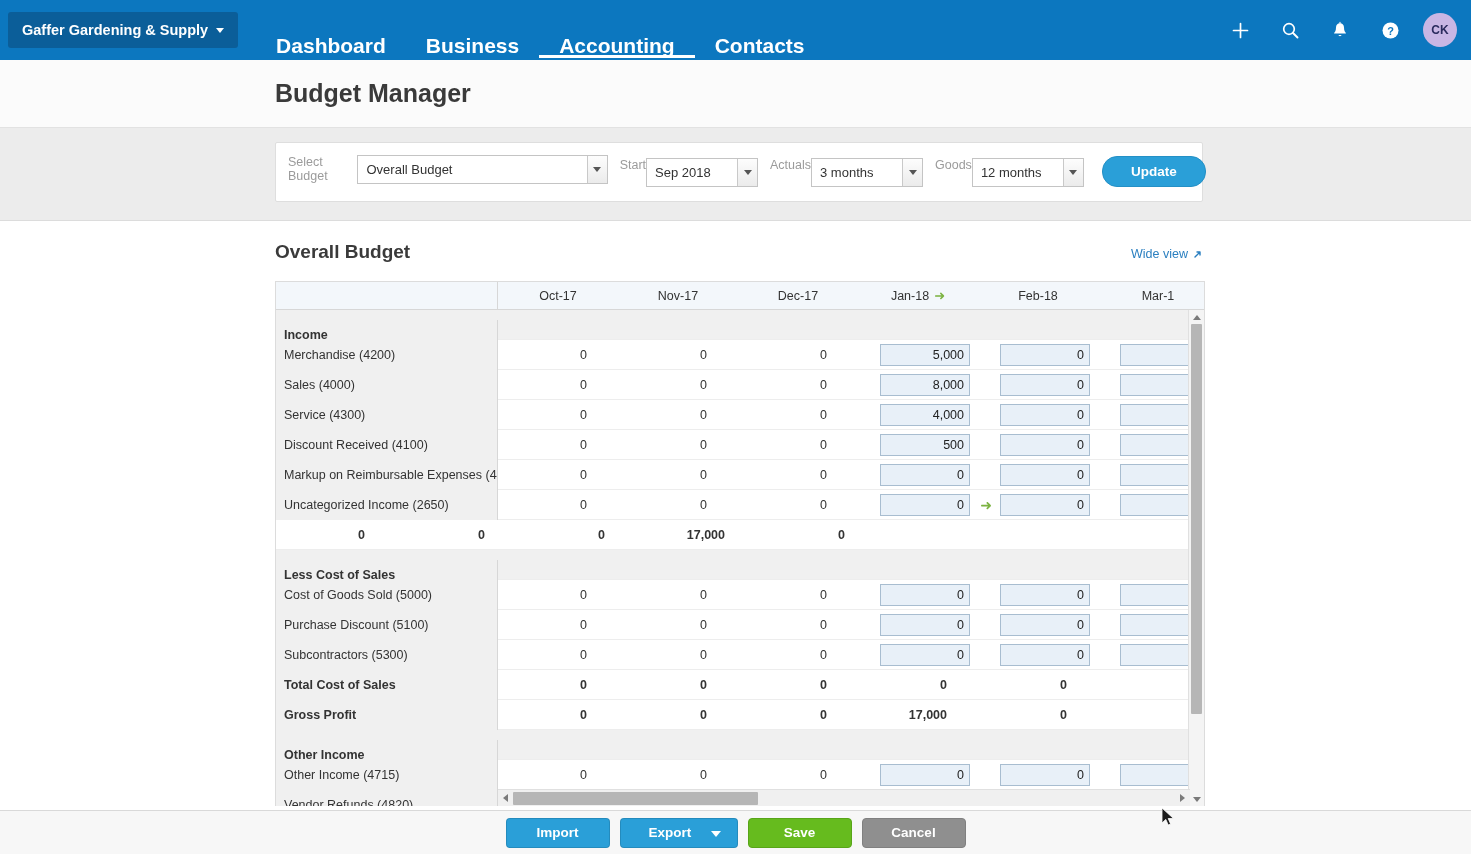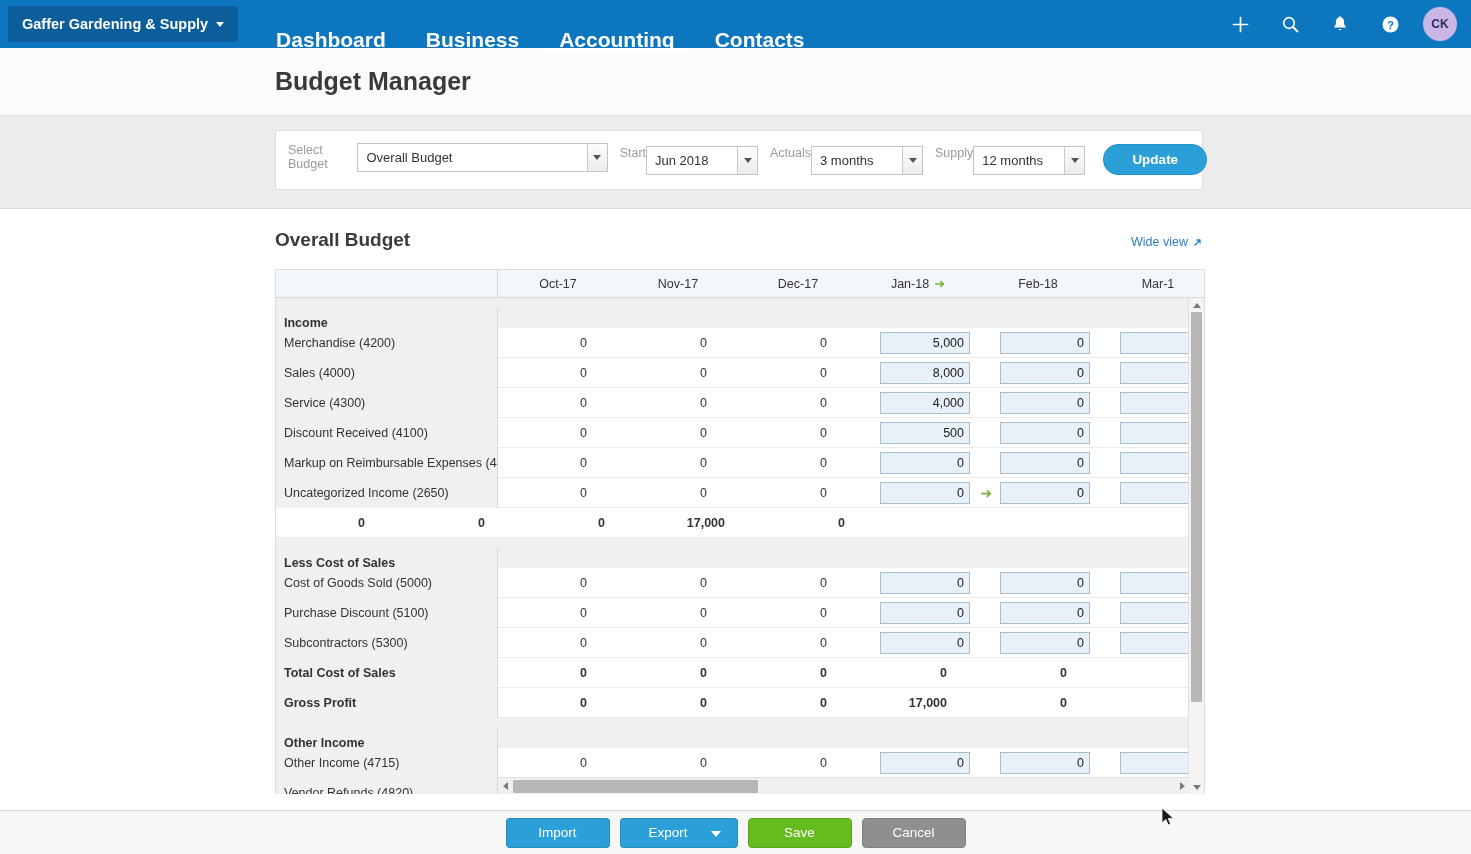--- a/index.html
+++ b/index.html
@@ -5,21 +5,21 @@
   * { box-sizing: border-box; margin: 0; padding: 0; }
   html, body {
     width: 1471px; height: 854px;
     font-family: "Liberation Sans", sans-serif;
     background: #ffffff;
     overflow: hidden;
   }
 
   
   .topnav {
-    height: 48px;
+    height: 60px;
     background: #0c77bf;
     display: flex;
     align-items: center;
     position: relative;
   }
   .company-pill {
     margin-left: 8px;
     height: 36px;
     background: #0b5e99;
     color: #ffffff;
@@ -358,21 +358,21 @@
     display: flex;
     align-items: center;
     justify-content: center;
     gap: 10px;
   }
   .abtn {
     height: 30px;
     border-radius: 4px;
     color: #ffffff;
     font-size: 13.5px;
-    font-weight: normal;
+    font-weight: bold;
     display: flex;
     align-items: center;
     justify-content: center;
     cursor: pointer;
     border: 1px solid rgba(0,0,0,0.12);
   }
   .abtn.import { width: 104px; background: #2a9fd8; }
   .abtn.export { width: 118px; background: #2a9fd8; position: relative; justify-content: flex-start; padding-left: 28px; }
   .abtn.export .exp-caret {
     position: absolute;
@@ -458,39 +458,39 @@
         <div class="val">Overall Budget</div>
         <div class="arrowbox">
             <span class="tri-down"></span>
           </div>
       </div>
     </div>
 
     <div class="fgroup">
       <div class="flabel">Start</div>
       <div class="fselect w-start">
-        <div class="val">Jun 2018</div>
+        <div class="val">Sep 2018</div>
         <div class="arrowbox">
             <span class="tri-down"></span>
           </div>
       </div>
     </div>
 
     <div class="fgroup">
       <div class="flabel">Actuals</div>
       <div class="fselect w-actuals">
         <div class="val">3 months</div>
         <div class="arrowbox">
             <span class="tri-down"></span>
           </div>
       </div>
     </div>
 
     <div class="fgroup">
-      <div class="flabel">Supply</div>
+      <div class="flabel">Goods</div>
       <div class="fselect w-period">
         <div class="val">12 months</div>
         <div class="arrowbox">
             <span class="tri-down"></span>
           </div>
       </div>
     </div>
 
     <div class="btn-update">Update</div>
   </div>

